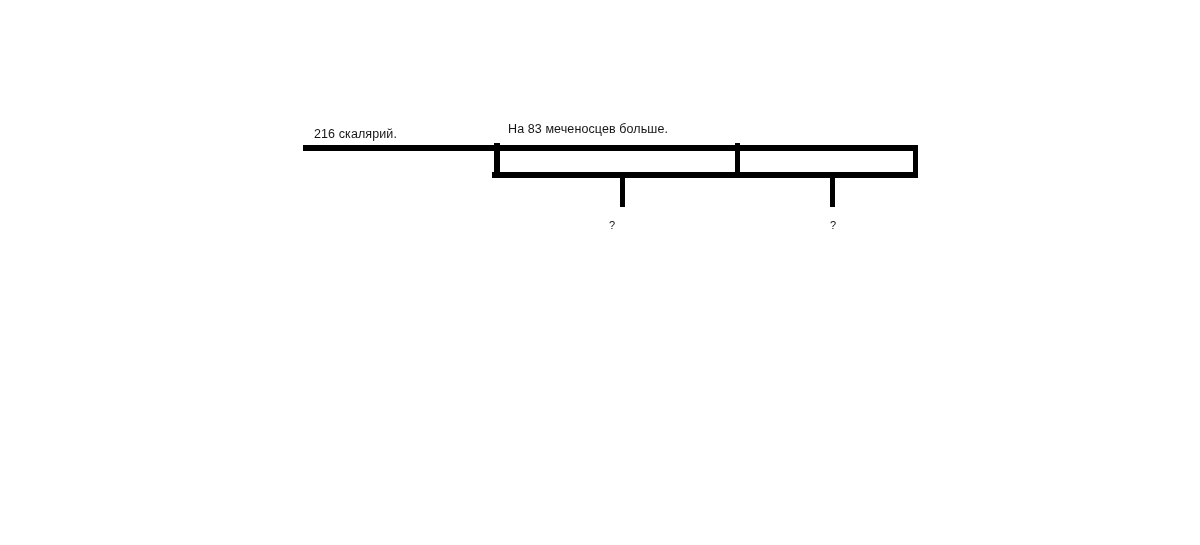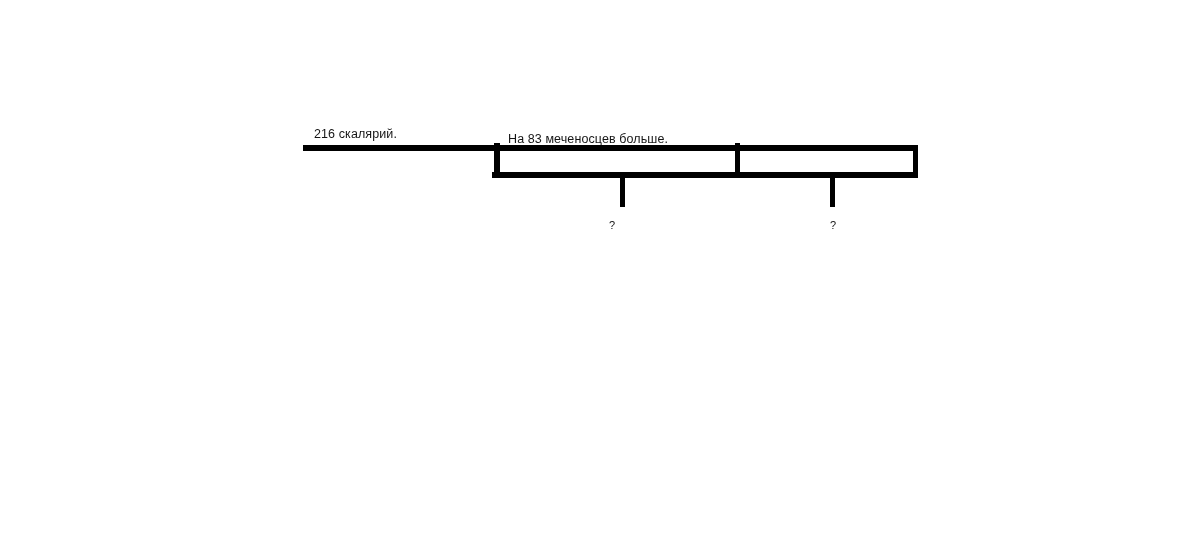--- a/index.html
+++ b/index.html
@@ -27,21 +27,21 @@
     position: absolute;
     font-family: "Liberation Sans", sans-serif;
     font-size: 12.5px;
     line-height: 15px;
     color: #151515;
     letter-spacing: 0.1px;
     white-space: pre-line;
   }
 
   .label-base      { left: 314px; top: 127px; }
-  .label-seg-1     { left: 508px; top: 132px; }
+  .label-seg-1     { left: 508px; top: 122px; }
   .label-seg-2     { left: 761px; top: 118px; width: 120px; }
 
   .qmark {
     position: absolute;
     font-family: "Liberation Sans", sans-serif;
     font-size: 11px;
     line-height: 12px;
     color: #151515;
   }
   .qmark-1 { left: 609px; top: 219px; }

